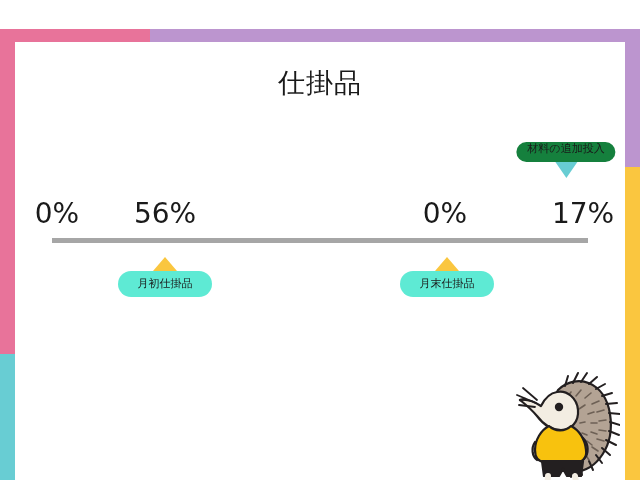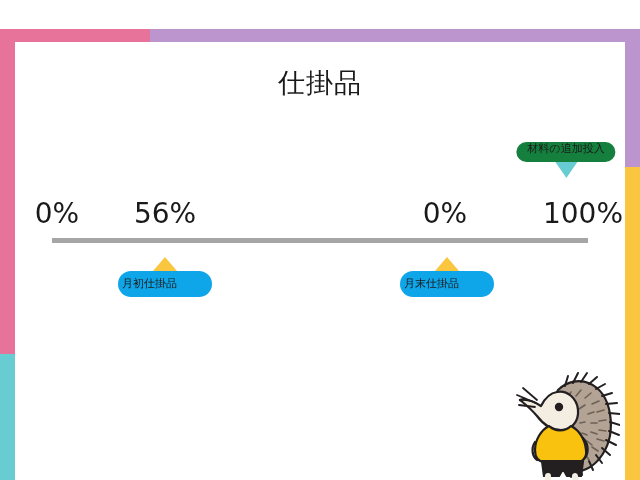--- a/index.html
+++ b/index.html
@@ -76,23 +76,23 @@
   }
   .tag .pointer {
     position: relative;
     width: 0; height: 0;
     margin: 0 auto;
     border-left: 12px solid transparent;
     border-right: 12px solid transparent;
     border-bottom: 14px solid #fac63f;
   }
   .tag .body {
-    background: #0ea5e9;
+    background: #5eead4;
     border-radius: 13px;
-    text-align: left;
+    text-align: center;
     padding: 7px 4px 8px;
     font-size: 11px;
     color: #1a1a1a;
     line-height: 1;
     font-family: Liberation Sans, sans-serif;
   }
   .tag-wide { width: 84px; }
 
   
   .bubble {
@@ -140,21 +140,21 @@
   <div class="band band-bottom-cyan"></div>
   <div class="band band-bottom-yellow"></div>
 
   <div class="title">仕掛品</div>
 
   <div class="axis-bar"></div>
 
   <div class="pct" style="left:57px;">0%</div>
   <div class="pct" style="left:165px;">56%</div>
   <div class="pct" style="left:445px;">0%</div>
-  <div class="pct" style="left:583px;">100%</div>
+  <div class="pct" style="left:583px;">17%</div>
 
   <div class="bubble" style="left:566px; top:113px;">
     <div class="body">材料の追加投入</div>
     <div class="pointer"></div>
   </div>
 
   <div class="tag" style="left:165px; top:228px;">
     <div class="pointer"></div>
     <div class="body">月初仕掛品</div>
   </div>

